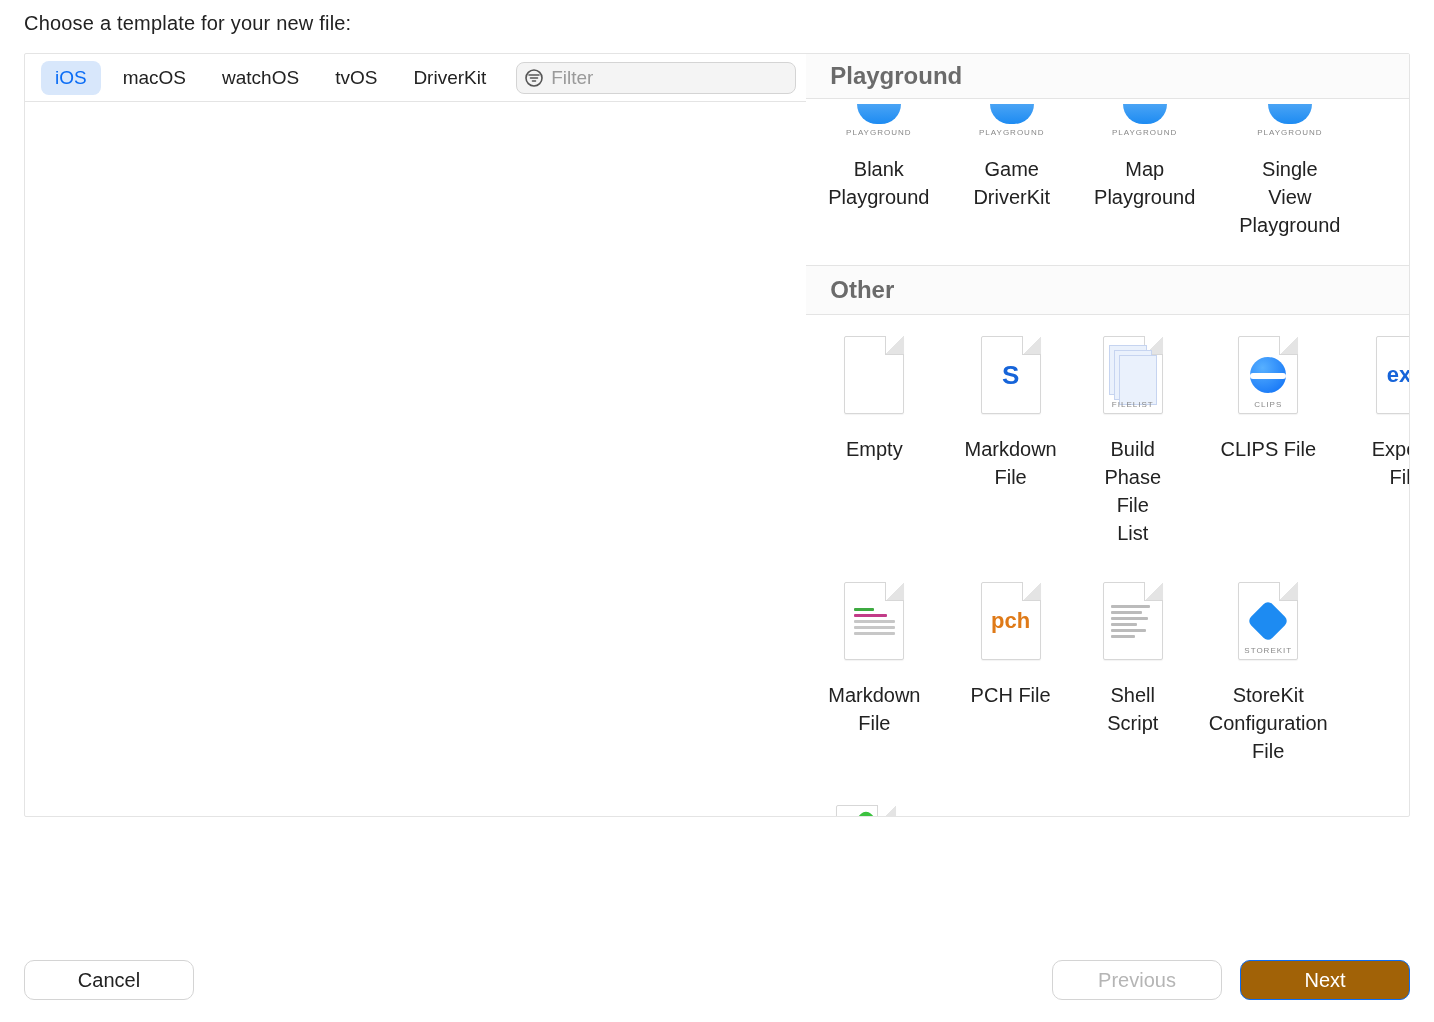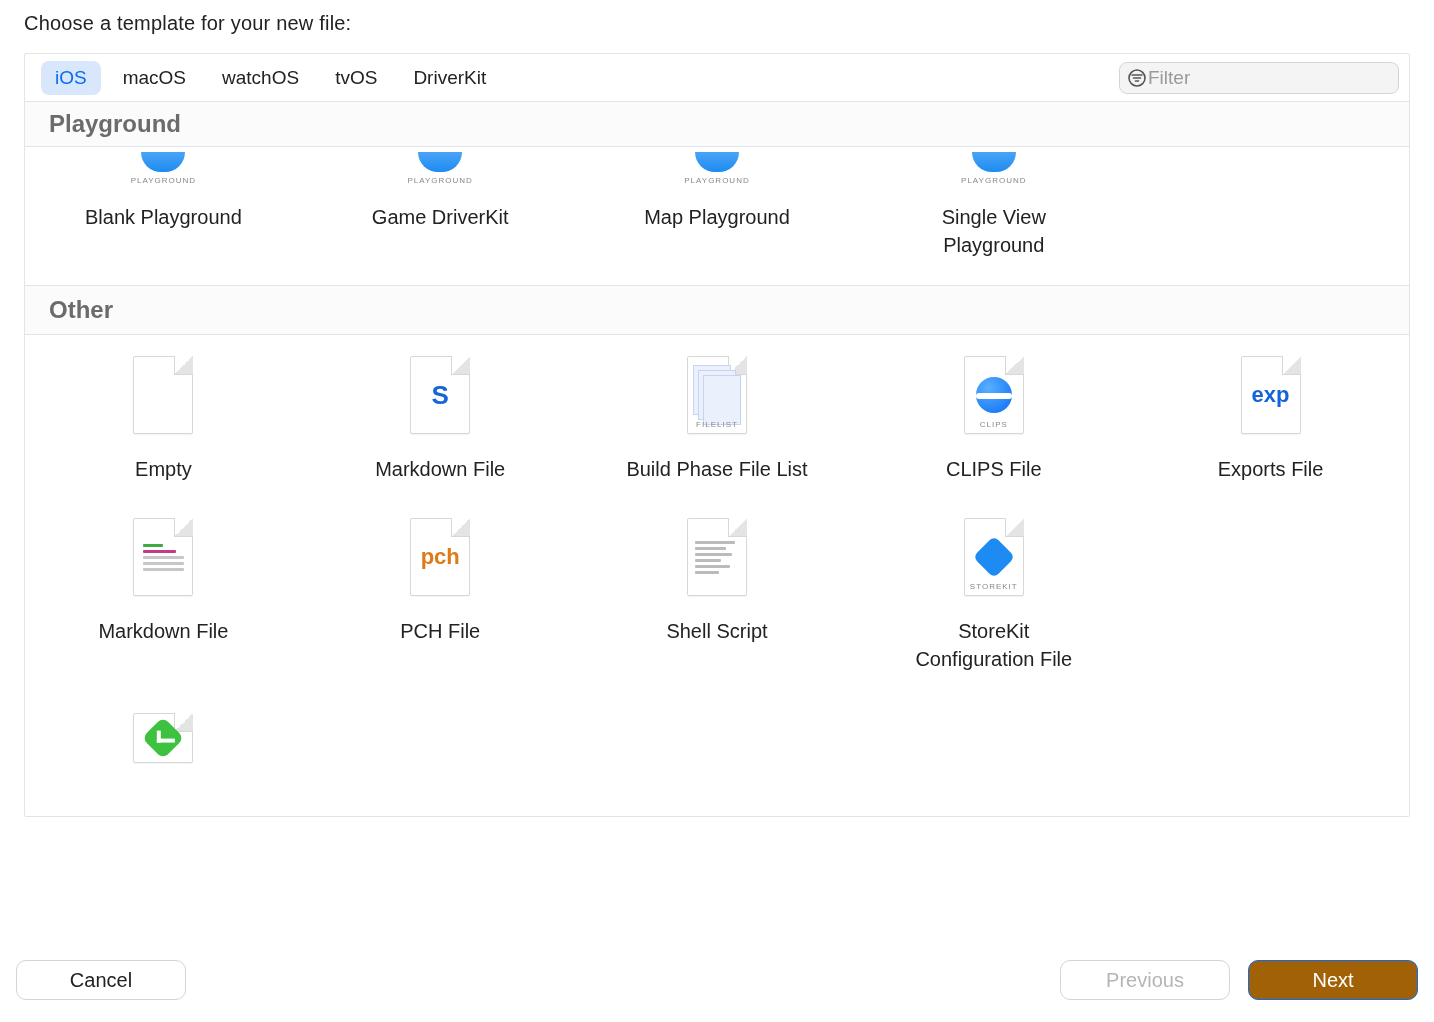--- a/index.html
+++ b/index.html
@@ -20,21 +20,20 @@
     font-size: 20px;
     font-weight: 400;
     letter-spacing: 0.2px;
   }
   .sheet {
     margin-top: 18px;
     border: 1px solid #e4e4e4;
     border-radius: 2px;
     height: 764px;
     display: flex;
-    flex-direction: column;
     overflow: hidden;
   }
   .tabbar {
     display: flex;
     align-items: center;
     height: 48px;
     border-bottom: 1px solid #e4e4e4;
     padding-left: 16px;
     gap: 8px;
   }
@@ -54,20 +53,21 @@
   .filter-wrap {
     display: flex;
     align-items: center;
     width: 280px;
     height: 32px;
     margin-right: 10px;
     border: 1px solid #d4d4d4;
     border-radius: 8px;
     background: #f4f4f4;
     padding: 0 8px;
+    gap: 6px;
   }
   .filter-input {
     flex: 1 1 auto;
     border: none;
     outline: none;
     background: transparent;
     font-size: 19px;
     color: #555;
   }
   .filter-input::placeholder { color: #9a9a9a; }
@@ -193,21 +193,21 @@
     content:"";position:absolute;transform:rotate(-45deg);
     left:7px;top:6px;width:14px;height:8px;border-left:4px solid #fff;border-bottom:4px solid #fff;
   }
   .blue  { color:#1664d9; }
   .orange{ color:#df7a18; }
 
   
   .footer {
     position: absolute; left:0; right:0; bottom:22px;
     display:flex; align-items:flex-start;
-    padding: 0 16px;
+    padding: 0 24px;
   }
   .btn {
     height: 40px;
     min-width: 170px;
     border-radius: 10px;
     border: 1px solid #d4d4d4;
     background:#fff;
     font-size: 20px;
     display:flex;align-items:center;justify-content:center;
     cursor:pointer;

